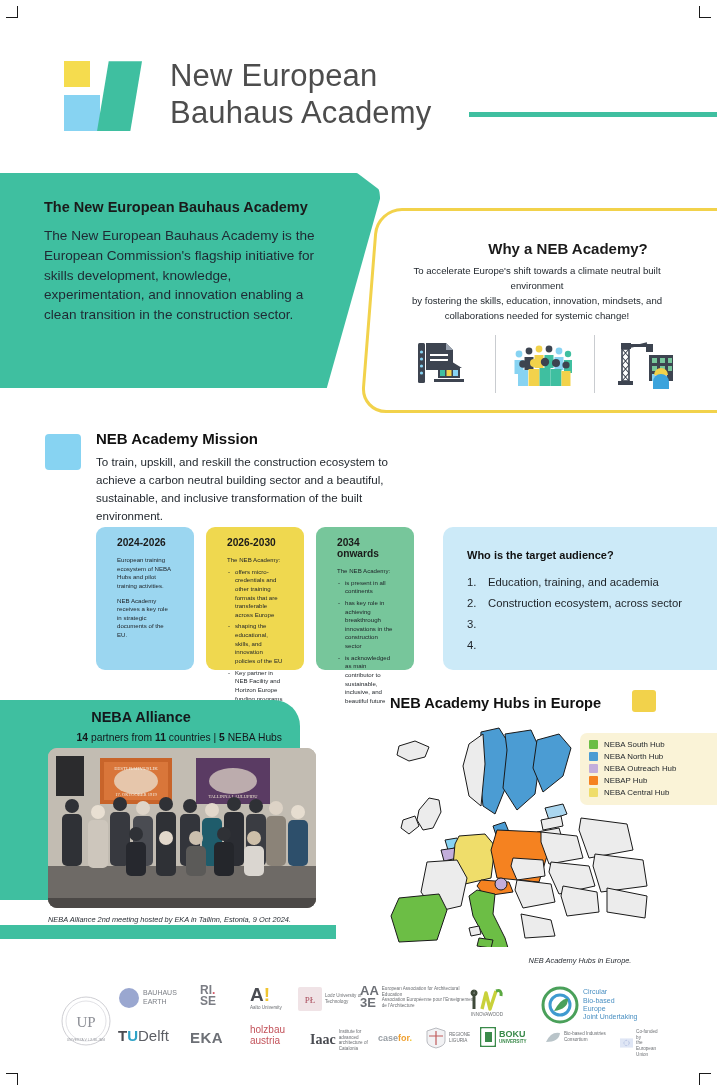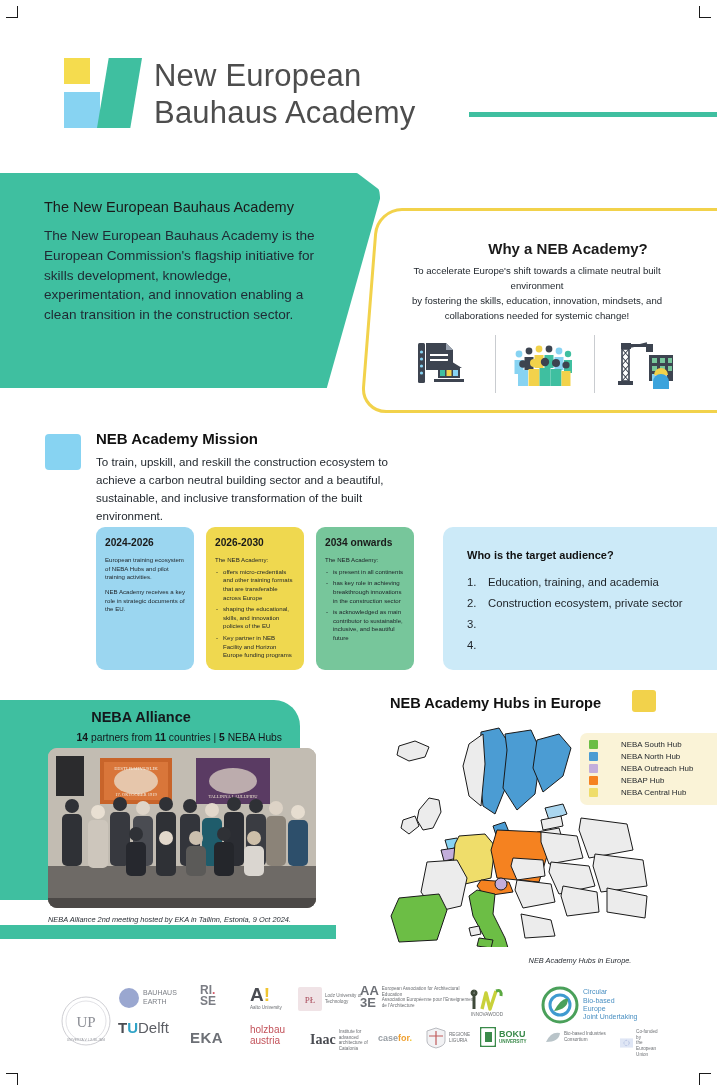--- a/index.html
+++ b/index.html
@@ -21,38 +21,38 @@
   .crop.tl { top: 6px; left: 6px; }
   .crop.tl::before { left: 11px; top: 0; } .crop.tl::after { top: 11px; left: 0; }
   .crop.tr { top: 6px; right: 6px; }
   .crop.tr::before { right: 11px; top: 0; } .crop.tr::after { top: 11px; right: 0; }
   .crop.bl { bottom: 6px; left: 6px; }
   .crop.bl::before { left: 11px; bottom: 0; } .crop.bl::after { bottom: 11px; left: 0; }
   .crop.br { bottom: 6px; right: 6px; }
   .crop.br::before { right: 11px; bottom: 0; } .crop.br::after { bottom: 11px; right: 0; }
 
   
-  .logo-wrap { position: absolute; left: 64px; top: 58px; display: flex; align-items: flex-start; gap: 12px; }
+  .logo-wrap { position: absolute; left: 64px; top: 58px; display: flex; align-items: flex-end; gap: 28px; }
   .logo-mark { position: relative; width: 78px; height: 70px; }
   .lm-yellow { position: absolute; left: 0; top: 0; width: 26px; height: 26px; background: #F5DC4E; }
   .lm-blue   { position: absolute; left: 0; top: 34px; width: 36px; height: 36px; background: #87D3F2; }
   .lm-slash  { position: absolute; left: 33px; top: 0; width: 45px; height: 70px;
                background: #3FBFA0; clip-path: polygon(26% 0, 100% 0, 74% 100%, 0 100%); }
   .logo-text { font-size: 31px; line-height: 1.18; color: #4d4d4d; font-weight: 400; letter-spacing: .2px; }
   .logo-rule { position: absolute; right: 0; top: 112px; width: 248px; height: 5px; background: #3FBFA0; }
 
   
   .teal-panel {
     position: absolute; left: 0; top: 173px; width: 380px; height: 215px;
     background: #3FBFA0;
     clip-path: polygon(0 0, 94% 0, 100% 8%, 100% 12%, 86% 100%, 0 100%);
     border-top-right-radius: 24px;
   }
   .teal-inner { position: absolute; left: 44px; top: 198px; width: 290px; }
-  .teal-title { font-size: 14.5px; font-weight: normal; color: #1a1a1a; line-height: 1.32; margin-bottom: 9px; }
+  .teal-title { font-size: 14.5px; font-weight: bold; color: #1a1a1a; line-height: 1.32; margin-bottom: 9px; }
   .teal-body  { font-size: 13.6px; color: #1f2933; line-height: 1.45; }
 
   
   .yellow-panel {
     position: absolute; left: 360px; top: 208px; width: 420px; height: 205px;
     border: 3px solid #F2D24B; border-radius: 26px;
     transform: skewX(-4.5deg); transform-origin: bottom left;
   }
   .why-title { position: absolute; left: 443px; top: 240px; width: 250px; text-align: center;
                font-size: 15px; font-weight: bold; color: #1a1a1a; }
@@ -64,21 +64,21 @@
   .icon-cell { width: 82px; height: 66px; display: flex; align-items: center; justify-content: center; }
 
   
   .mission-sq { position: absolute; left: 45px; top: 434px; width: 36px; height: 36px;
                 background: #87D3F2; border-radius: 4px; }
   .mission-title { position: absolute; left: 96px; top: 430px; font-size: 15px; font-weight: bold; color: #111; }
   .mission-body  { position: absolute; left: 96px; top: 453px; width: 332px;
                    font-size: 11.6px; line-height: 1.55; color: #23292f; }
 
   
-  .tl-card { position: absolute; top: 527px; width: 98px; height: 143px; border-radius: 9px; padding: 10px 9px; }
+  .tl-card { position: absolute; top: 527px; width: 98px; height: 143px; border-radius: 9px; padding: 10px 21px; }
   .tl-1 { left: 96px;  background: #9BD6F0; }
   .tl-2 { left: 206px; background: #EFD84F; }
   .tl-3 { left: 316px; background: #77C69B; }
   .tl-head { font-size: 10.2px; font-weight: 600; color: #1a1a1a; margin-bottom: 8px; }
   .tl-text { font-size: 6.1px; line-height: 1.42; color: #1d2227; }
   .tl-text p { margin-bottom: 6px; }
   .tl-text ul { list-style: none; }
   .tl-text li { position: relative; padding-left: 8px; margin-bottom: 3px; }
   .tl-text li::before { content: "-"; position: absolute; left: 1px; }
 
@@ -103,21 +103,21 @@
            border-radius: 9px; overflow: hidden; }
   .photo-cap { position: absolute; left: 48px; top: 915px; width: 290px; font-size: 7.4px;
                font-style: italic; color: #2a2f35; }
 
   
   .map-title { position: absolute; left: 390px; top: 695px; font-size: 14.6px; font-weight: bold; color: #111; }
   .map-sq { position: absolute; left: 632px; top: 690px; width: 24px; height: 22px; background: #F2D24B; border-radius: 3px; }
   .map-wrap { position: absolute; left: 385px; top: 722px; width: 280px; height: 225px; }
   .map-legend { position: absolute; left: 580px; top: 733px; width: 137px; height: 72px;
                 background: #FAF3D7; border-radius: 7px 0 0 7px; padding: 7px 6px 0 9px; }
-  .legend-row { display: flex; align-items: center; gap: 23px; margin-bottom: 3px; font-size: 7.9px; color: #1d2227; }
+  .legend-row { display: flex; align-items: center; gap: 6px; margin-bottom: 3px; font-size: 7.9px; color: #1d2227; }
   .legend-sw { width: 9px; height: 9px; border-radius: 1px; flex: 0 0 auto; }
   .map-cap { position: absolute; left: 450px; top: 956px; width: 260px; text-align: center;
              font-size: 7.4px; font-style: italic; color: #2a2f35; }
 
   
   .logos { position: absolute; left: 60px; top: 985px; width: 600px; height: 75px; }
   .logo-item { position: absolute; display: flex; align-items: center; gap: 3px; }
   .logo-cap { font-size: 4.6px; line-height: 1.25; color: #6c6f73; }
 </style>
 </head>
@@ -265,21 +265,21 @@
 
   <div class="aud-panel">
     <div class="aud-title">Who is the target audience?</div>
     <ul class="aud-list">
       <li>
           <span class="num">1.</span>
           <span>Education, training, and academia</span>
         </li>
       <li>
           <span class="num">2.</span>
-          <span>Construction ecosystem, private sector</span>
+          <span>Construction ecosystem, across sector</span>
         </li>
       <li>
           <span class="num">3.</span>
         </li>
       <li>
           <span class="num">4.</span>
         </li>
     </ul>
   </div>
 
@@ -515,21 +515,21 @@
         <circle cx="20" cy="20" r="17" fill="none" stroke="#4aa05a" stroke-width="3"></circle>
         <circle cx="20" cy="20" r="10" fill="none" stroke="#3f9ad0" stroke-width="3"></circle>
         <path d="M14 26 q8 -14 14 -12 q0 10 -14 12z" fill="#4aa05a"></path>
       </svg>
       <div class="logo-cap" style="white-space:pre-line;font-size:7px;color:#4a90c2;line-height:1.2;">Circular
 Bio-based
 Europe
 Joint Undertaking</div>
     </div>
 
-    <div class="logo-item" style="left:58px; top:34px;">
+    <div class="logo-item" style="left:58px; top:42px;">
       <div style="font-size:15px;font-weight:bold;color:#4a4c52;"><span style="color:#4a4c52">T</span><span style="color:#2fa3c7">U</span><span style="font-weight:400;color:#5c5e64">Delft</span></div>
     </div>
 
     <div class="logo-item" style="left:130px; top:44px;">
       <div style="font-size:15px;font-weight:600;color:#6d7076;letter-spacing:.5px;">EKA</div>
     </div>
 
     <div class="logo-item" style="left:190px; top:40px;">
       <div class="logo-cap" style="white-space:pre-line;font-size:10px;color:#c3525a;line-height:1.05;">holzbau
 austria</div>

